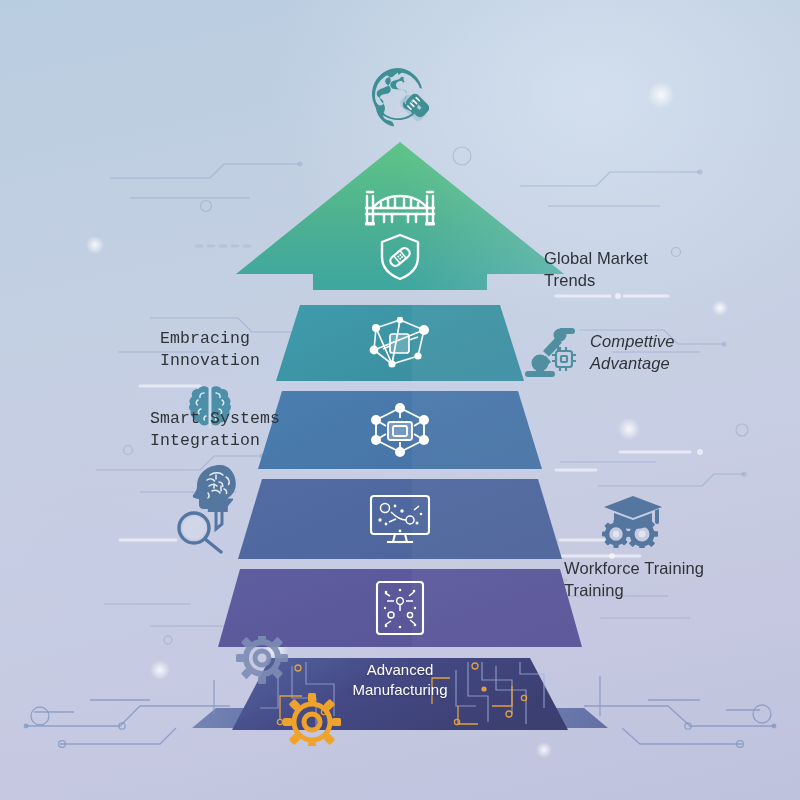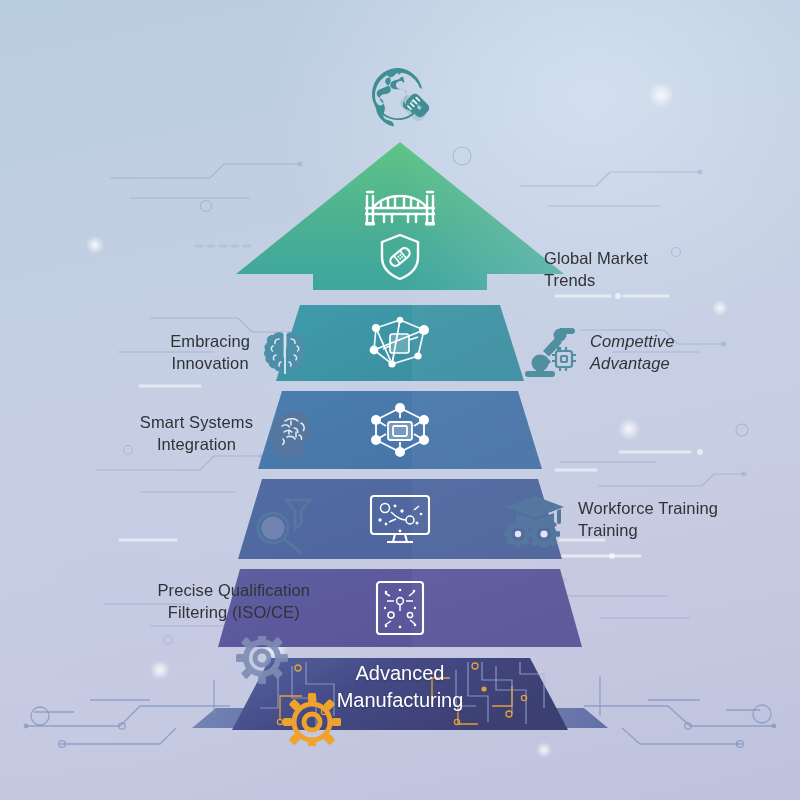--- a/index.html
+++ b/index.html
@@ -75,22 +75,23 @@
     display: flex;
     align-items: center;
     gap: 10px;
     color: #2f3337;
     font-size: 16.5px;
     line-height: 1.32;
     letter-spacing: 0.1px;
   }
   .side-label.left {
     justify-content: flex-end;
-    text-align: center;
-    flex-direction: row;
+    text-align: left;
+    flex-direction: column;
+    font-family: Liberation Mono, monospace;
   }
   .side-label.right {
     justify-content: flex-start;
     text-align: left;
     flex-direction: row;
     margin-left: 6px;
   }
   .side-label .lbl-text {
     white-space: pre-line;
   }
@@ -100,21 +101,21 @@
   }
 
   
   #base-label {
     position: absolute;
     left: 300px;
     top: 660px;
     width: 200px;
     text-align: center;
     color: #ffffff;
-    font-size: 20px;
+    font-size: 15px;
     line-height: 1.34;
     white-space: pre-line;
     z-index: 6;
     text-shadow: 0 1px 2px rgba(20,22,60,0.35);
   }
   #globe {
     position: absolute;
     left: 368px;
     top: 64px;
     width: 64px;
@@ -547,21 +548,21 @@
         <path d="M38 22 v4 M44 22 v4 M38 42 v4 M44 42 v4 M30 30 h4 M30 36 h4 M50 30 h4 M50 36 h4"></path>
         <rect x="39" y="31" width="6" height="6" rx="1"></rect>
       </g>
       <path d="M36 16 v10" stroke="#4f8fa0" stroke-width="2.2" fill="none"></path>
     </svg>
     <span class="lbl-text">Compettive
 Advantage</span>
   </div>
 
 
-  <div class="side-label right" style="left:498px; top:492px; width:260px;">
+  <div class="side-label right" style="left:498px; top:492px; width:260px;flex-direction:column;">
     <svg class="lbl-icon" width="64" height="56" viewBox="0 0 64 56">
       <g fill="#54769f">
         <path d="M31 4 L60 15 31 26 2 15z"></path>
         <path d="M12 21 v9 c0 4 8.5 7 19 7 s19-3 19-7 v-9 l-19 7z"></path>
         <path d="M57 17 v13 a2 2 0 0 1-4 0 V18.5z"></path>
       </g>
       <g fill="#54769f">
         <g transform="translate(14,42)">
           <circle cx="0" cy="0" r="9" fill="none" stroke="#54769f" stroke-width="4.5"></circle>
           <circle cx="0" cy="0" r="3.2" fill="#dfe6f0"></circle>
@@ -637,18 +638,14 @@
         <path d="M36 6 h24 l-9 11 v13 l-6 5 V17z"></path>
       </g>
       <g fill="none" stroke="#54769f" stroke-width="3.4">
         <circle cx="23" cy="34" r="15"></circle>
         <path d="M34 45 L50 58" stroke-linecap="round"></path>
       </g>
       <circle cx="23" cy="34" r="11.5" fill="#ffffff" opacity="0.18"></circle>
     </svg>
   </div>
 
-  <div class="side-label left" style="left:96px; top:580px; width:214px;">
-    <span class="lbl-text">Precise Qualification
-Filtering (ISO/CE)</span>
-  </div>
 
 </div>
 
 </body></html>

